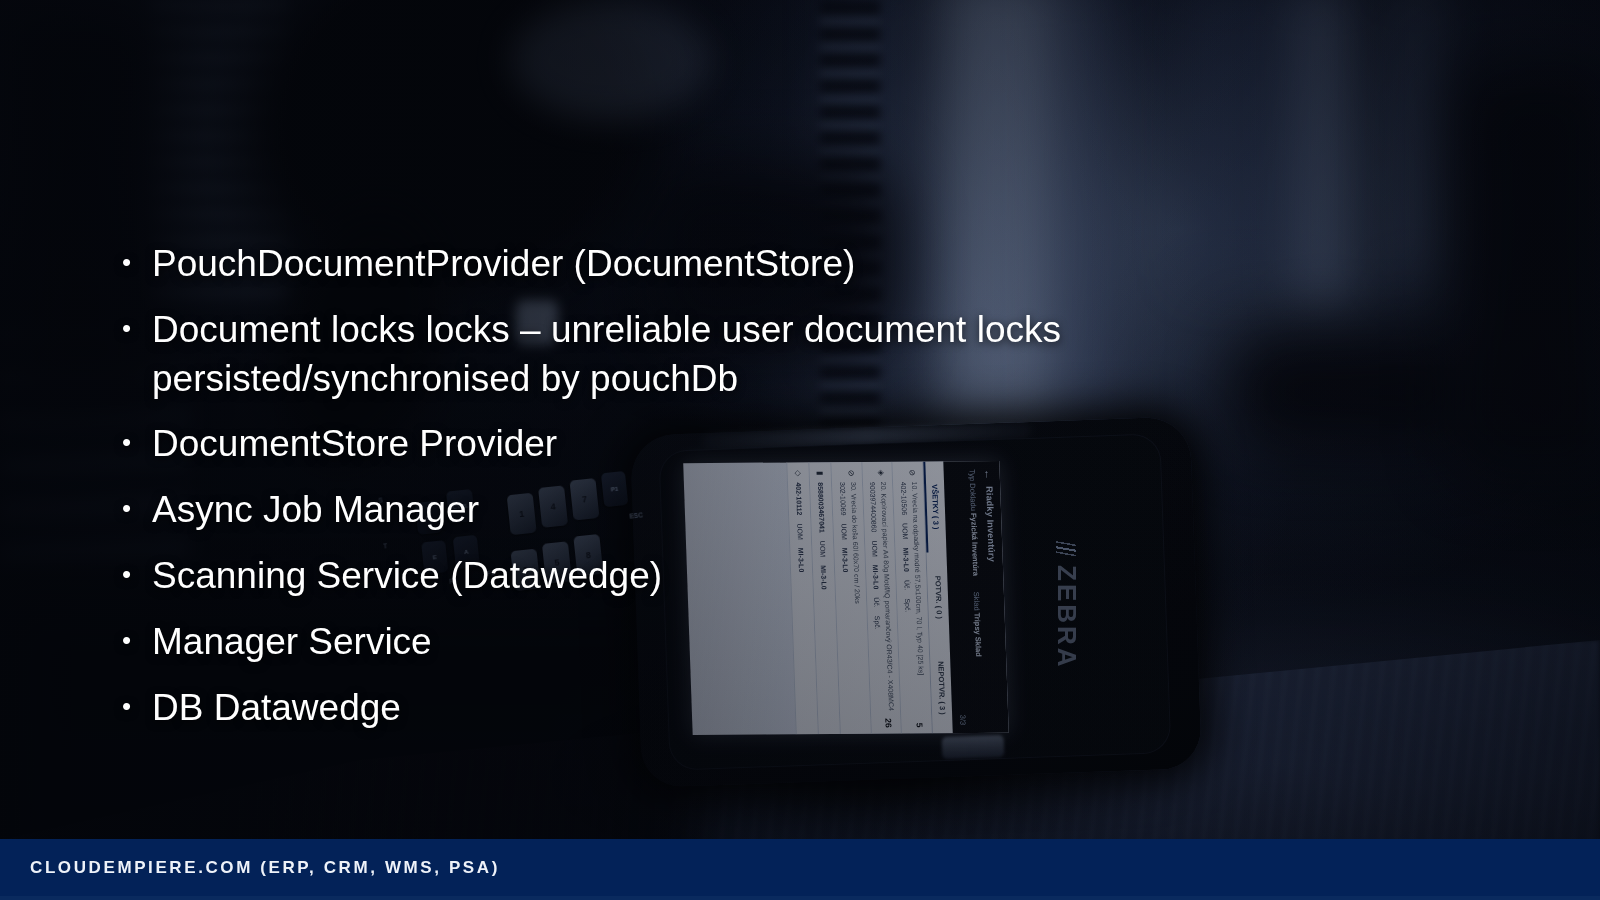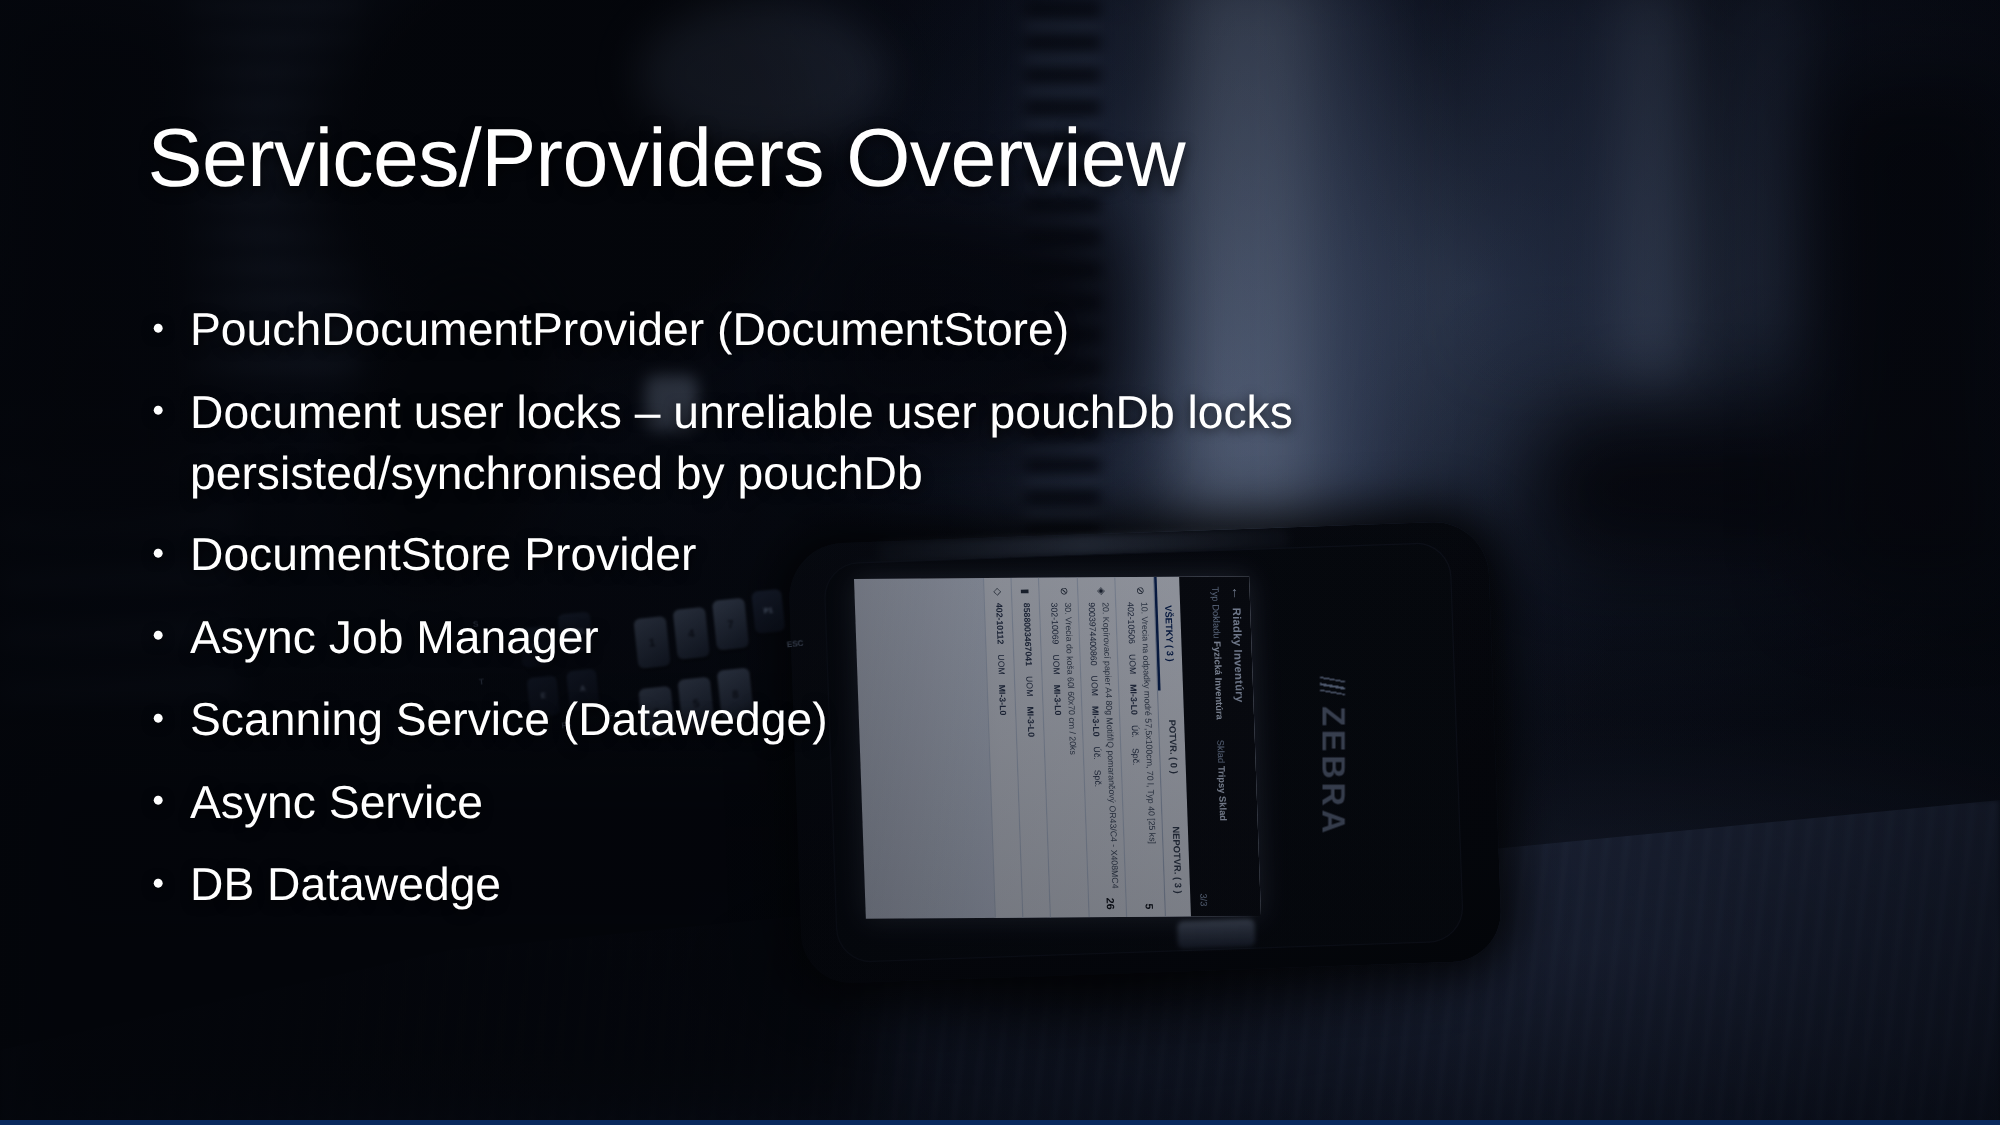--- a/index.html
+++ b/index.html
@@ -631,51 +631,53 @@
       <div class="keyrow-label" style="left:-8px; top:54px;">T</div>
       <div class="keyrow-label" style="left:-12px; top:92px;">Y</div>
     </div>
 
     <div class="tint"></div>
     <div class="vignette"></div>
   </div>
 
   <div class="content">
 
-    <div class="slide-title">Services/Providers Overview</div>
 
     <div class="bullets">
       <div class="bullet">
         <span class="dot">•</span>
         <span class="btext">PouchDocumentProvider (DocumentStore)</span>
       </div>
       <div class="bullet">
         <span class="dot">•</span>
-        <span class="btext">Document user locks – unreliable user pouchDb locks persisted/synchronised by pouchDb</span>
+        <span class="btext">Document locks locks – unreliable user document locks persisted/synchronised by pouchDb</span>
       </div>
       <div class="bullet">
         <span class="dot">•</span>
         <span class="btext">DocumentStore Provider</span>
       </div>
       <div class="bullet">
         <span class="dot">•</span>
         <span class="btext">Async Job Manager</span>
       </div>
       <div class="bullet">
         <span class="dot">•</span>
         <span class="btext">Scanning Service (Datawedge)</span>
       </div>
       <div class="bullet">
         <span class="dot">•</span>
-        <span class="btext">Async Service</span>
+        <span class="btext">Manager Service</span>
       </div>
       <div class="bullet">
         <span class="dot">•</span>
         <span class="btext">DB Datawedge</span>
       </div>
     </div>
 
   </div>
 
+  <div class="footer">
+    <div class="footer-text">CLOUDEMPIERE.COM (ERP, CRM, WMS, PSA)</div>
+  </div>
   <div class="footer-hairline"></div>
   <div class="footer-strip"></div>
 
 </div>
 
 </body></html>

